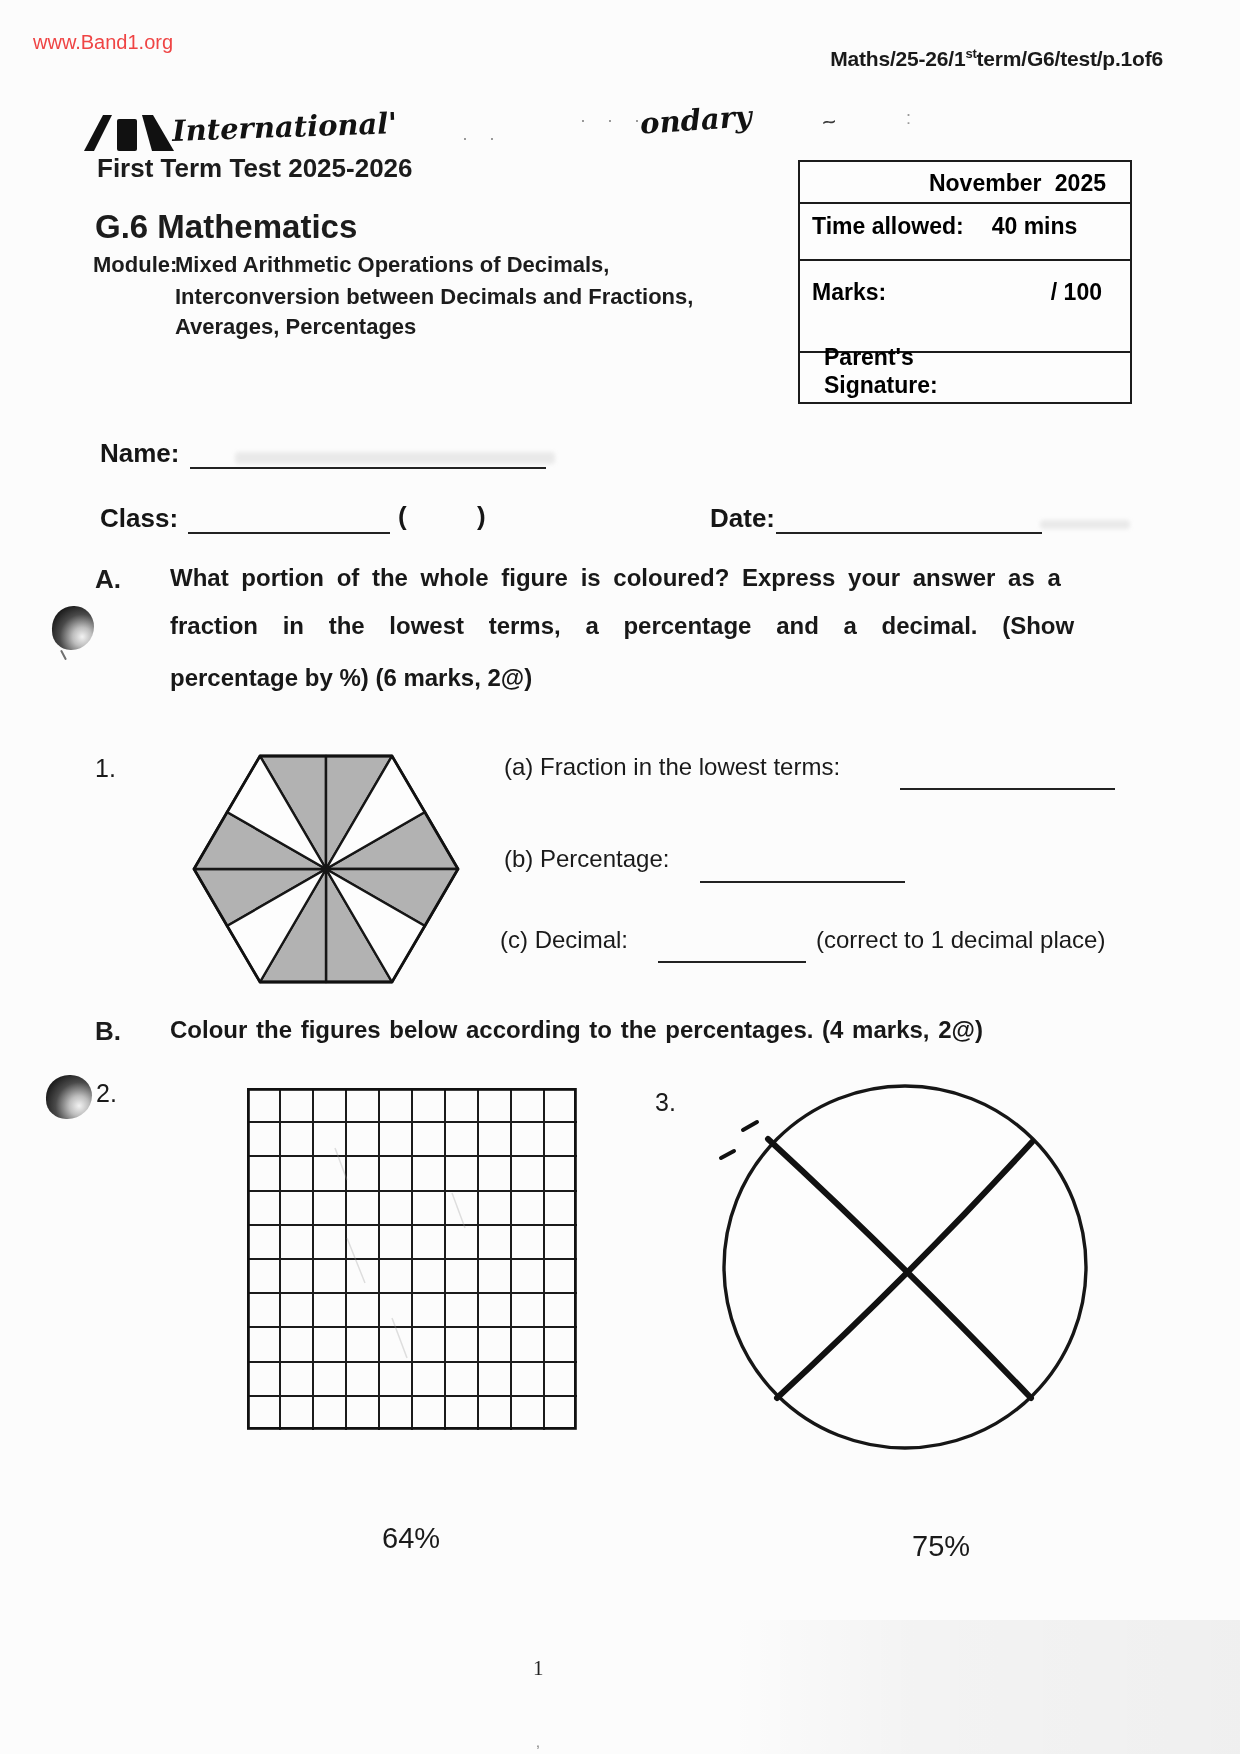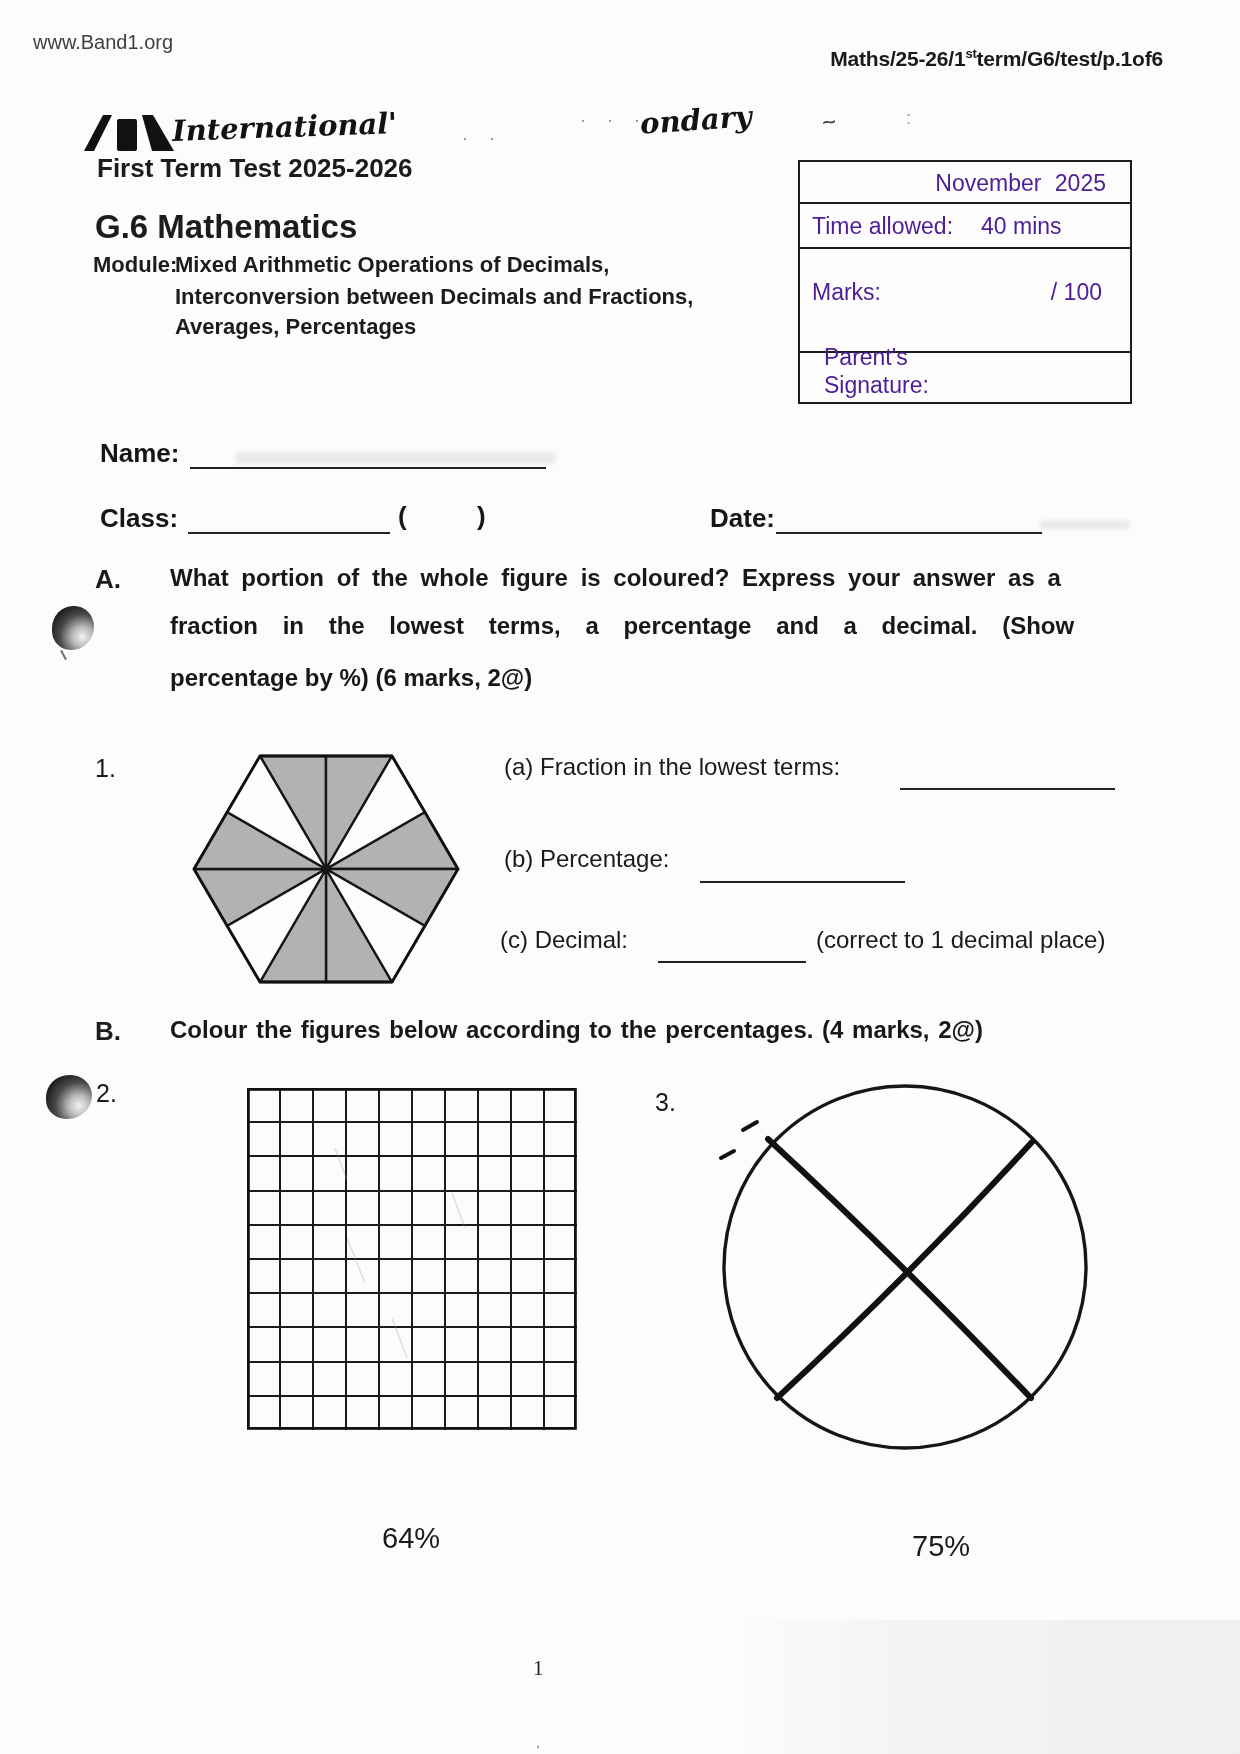--- a/index.html
+++ b/index.html
@@ -2,42 +2,42 @@
 <html><head>
 <meta charset="utf-8">
 <style>
   html,body{margin:0;padding:0;background:#e8e8e8;}
   .page{
     position:relative;width:1240px;height:1754px;margin:0 auto;
     background:#fcfcfc;overflow:hidden;
     font-family:"Liberation Sans",sans-serif;color:#1c1c1c;
   }
   .abs{position:absolute;white-space:nowrap;}
-  .watermark{left:33px;top:31px;font-size:20px;color:#404040;}
+  .watermark{left:33px;top:31px;font-size:20px;color:#ef4444;}
   .header-ref{right:77px;top:46px;font-size:21px;font-weight:700;letter-spacing:-0.2px;color:#1a1a1a;}
   .header-ref sup{font-size:13px;}
   .handwriting{font-family:"DejaVu Serif",serif;font-style:italic;font-weight:600;color:#121212;}
   .hw-left{left:172px;top:110px;font-size:29px;transform:rotate(-2deg);}
   .hw-right{left:640px;top:103px;font-size:29px;transform:rotate(-4deg);}
   .hw-dots{color:#8a8a8a;font-size:18px;letter-spacing:8px;}
   .hw-tilde{left:822px;top:108px;font-size:24px;color:#3a3a3a;transform:rotate(-8deg);}
   .hw-colon{left:906px;top:108px;font-size:18px;color:#9a9a9a;}
   .title1{left:97px;top:153px;font-size:26px;font-weight:700;}
   .title2{left:95px;top:208px;font-size:33px;font-weight:700;}
   .module-label{left:93px;top:252px;font-size:22px;font-weight:700;}
   .module-l1{left:175px;top:252px;font-size:22px;font-weight:700;}
   .module-l2{left:175px;top:284px;font-size:22px;font-weight:700;}
   .module-l3{left:175px;top:314px;font-size:22px;font-weight:700;}
   .info-table{
     left:798px;top:160px;width:334px;height:244px;
     border:2px solid #1c1c1c;box-sizing:border-box;background:#fdfdfd;
   }
-  .info-row{position:absolute;left:0;right:0;box-sizing:border-box;font-size:23px;color:#4c1d95;}
+  .info-row{position:absolute;left:0;right:0;box-sizing:border-box;font-size:23px;color:#000000;font-weight:bold;}
   .row-date{top:0;height:42px;border-bottom:2px solid #1c1c1c;text-align:right;padding:8px 24px 0 0;word-spacing:7px;}
-  .row-time{top:42px;height:45px;border-bottom:2px solid #1c1c1c;padding:9px 0 0 12px;}
+  .row-time{top:42px;height:57px;border-bottom:2px solid #1c1c1c;padding:9px 0 0 12px;}
   .row-time .val{margin-left:28px;}
   .row-marks{top:87px;height:104px;border-bottom:2px solid #1c1c1c;}
   .row-marks .lbl{position:absolute;left:12px;top:30px;}
   .row-marks .val{position:absolute;right:28px;top:30px;}
   .row-sig{top:173px;height:69px;padding:8px 0 0 12px;line-height:28px;margin-left:12px;}
   .field-label{font-size:26px;font-weight:700;color:#161616;}
   .uline{position:absolute;height:2px;background:#222;}
   .smudge{position:absolute;background:rgba(120,120,120,0.14);filter:blur(2px);border-radius:4px;}
   .sec-label{font-size:26px;font-weight:700;}
   .sec-text{font-size:24px;font-weight:700;color:#181818;}

